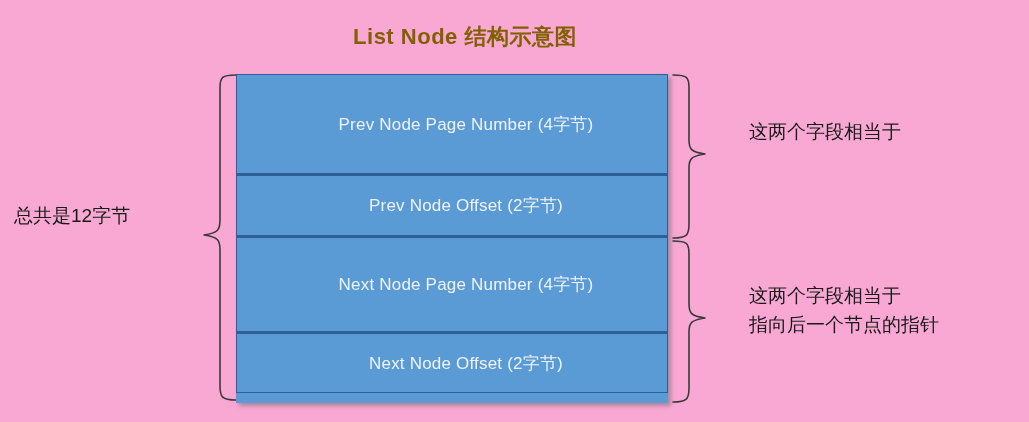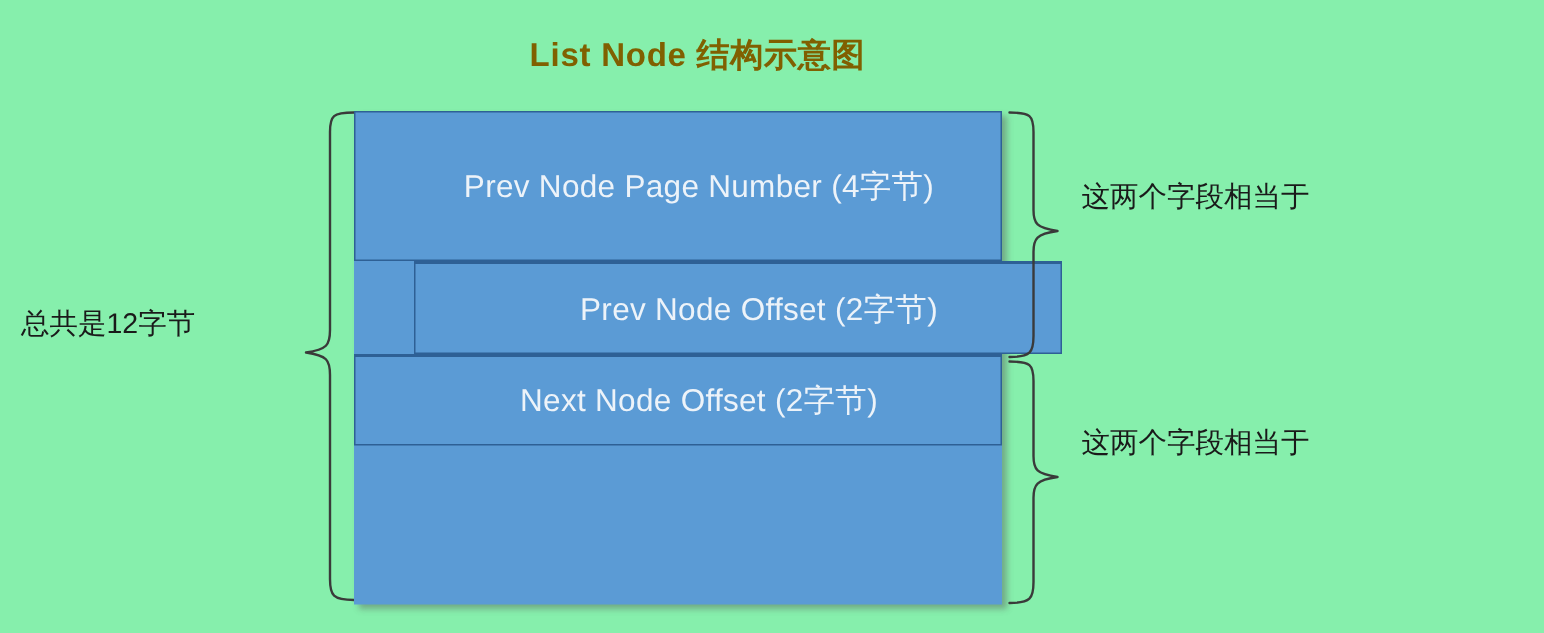--- a/index.html
+++ b/index.html
@@ -4,21 +4,21 @@
 <style>
   html, body {
     margin: 0;
     padding: 0;
     background: #ffffff;
   }
   #canvas {
     position: relative;
     width: 1029px;
     height: 422px;
-    background: #86efac;
+    background: #f9a8d4;
     overflow: hidden;
     font-family: "Liberation Sans", "DejaVu Sans", sans-serif;
   }
 
   
   #title {
     position: absolute;
     left: 0;
     top: 22px;
     width: 930px;
@@ -44,29 +44,29 @@
     position: relative;
     box-sizing: border-box;
     width: 100%;
     background: #5B9BD5;
     border: 1px solid #2E6095;
     border-top-width: 2px;
     display: flex;
     align-items: center;
     justify-content: center;
     color: #EDF3F9;
-    font-size: 21px;
+    font-size: 17px;
     font-weight: normal;
     letter-spacing: 0.2px;
     white-space: nowrap;
     padding-left: 28px;
   }
   .field-box:first-child { border-top-width: 1px; }
   .box-h1 { height: 100px; }
-  .box-h2 { height: 62px; margin-left: 40px; }
+  .box-h2 { height: 62px; }
   .box-h3 { height: 96px; }
   .box-h4 { height: 61px; }
 
   
   .brace-svg {
     position: absolute;
     overflow: visible;
   }
   .brace-path {
     fill: none;
@@ -77,20 +77,21 @@
   }
 
   
   .annotation {
     position: absolute;
     font-family: "DejaVu Serif", "Liberation Serif", serif;
     font-size: 19px;
     line-height: 29px;
     color: #1a1a1a;
     white-space: nowrap;
+    margin-left: 28px;
   }
   #left-label {
     position: absolute;
     left: 14px;
     top: 203px;
     font-family: Liberation Sans, sans-serif;
     font-size: 19px;
     color: #1a1a1a;
     white-space: nowrap;
   }
@@ -117,20 +118,23 @@
 
   <div id="left-label">总共是12字节</div>
 
   <div id="node-stack">
     <div class="field-box box-h1">
       <span>Prev Node Page Number (4字节)</span>
     </div>
     <div class="field-box box-h2">
       <span>Prev Node Offset (2字节)</span>
     </div>
+    <div class="field-box box-h3">
+      <span>Next Node Page Number (4字节)</span>
+    </div>
     <div class="field-box box-h4">
       <span>Next Node Offset (2字节)</span>
     </div>
   </div>
 
   <svg class="brace-svg" style="left:670px; top:72px;" width="46" height="170" aria-hidden="true">
     <path class="brace-path" d="M 3 3
              C 17 3, 19 5, 19 16
              L 19 68
              C 19 77, 21 80, 35 82
@@ -148,15 +152,16 @@
              C 17 3, 19 5, 19 16
              L 19 66
              C 19 75, 21 78, 35 80
              C 21 82, 19 85, 19 94
              L 19 150
              C 19 161, 17 164, 3 164"></path>
   </svg>
 
   <div class="annotation" id="annot-next">
     <span class="annot-line">这两个字段相当于</span>
+    <span class="annot-line">指向后一个节点的指针</span>
   </div>
 
 </div>
 
 </body></html>

